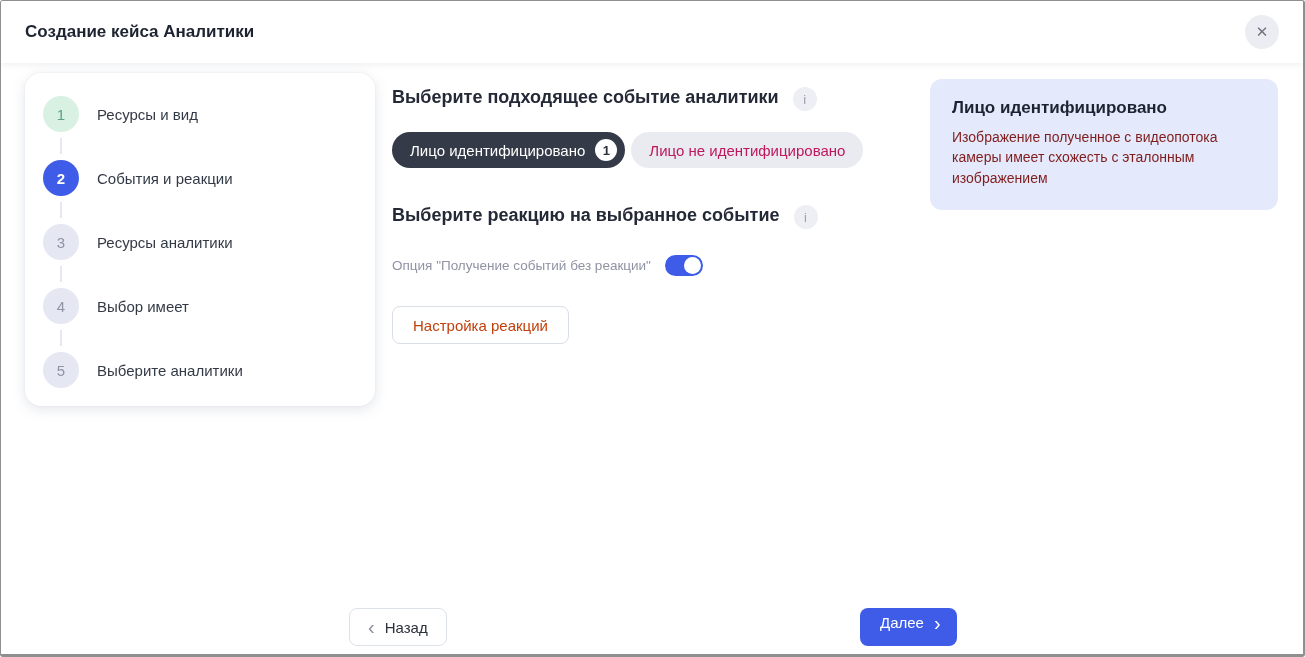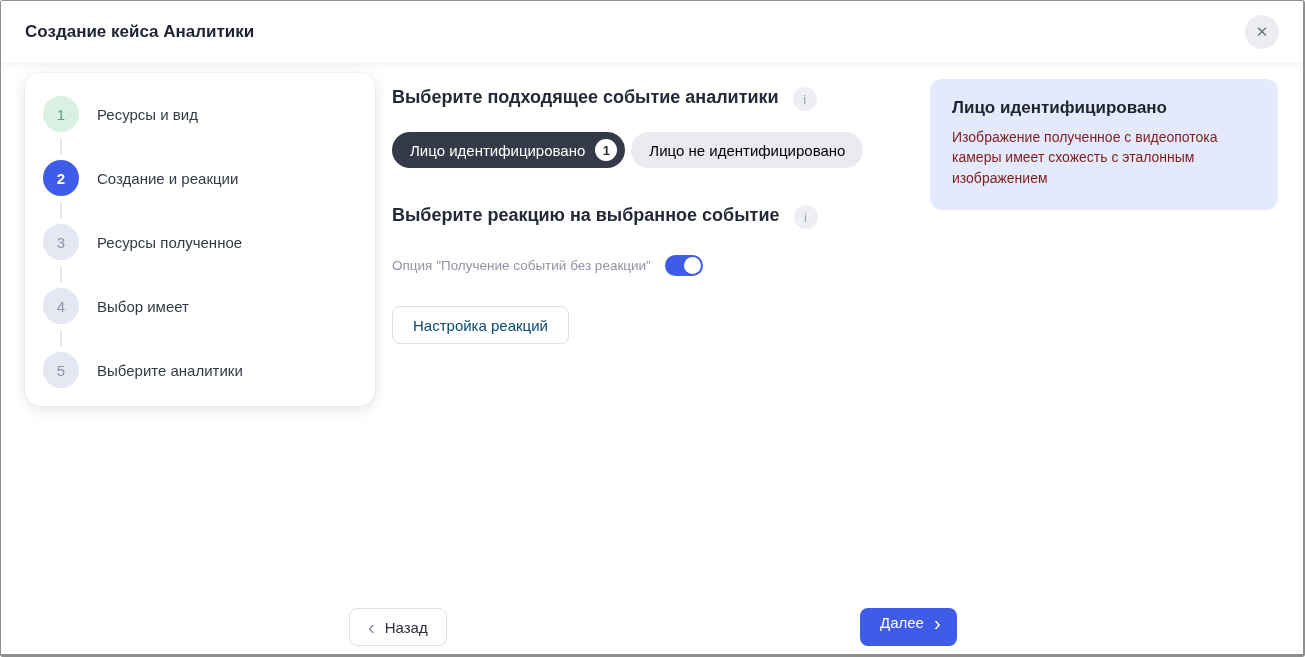--- a/index.html
+++ b/index.html
@@ -50,40 +50,40 @@
     width:24px; height:24px; border-radius:50%; background:#edeff4; color:#9aa0ad;
     font-size:13px; display:inline-flex; align-items:center; justify-content:center;
     cursor:pointer; flex:none;
   }
   .chips-row { display:flex; gap:6px; margin-top:21px; }
   .chip {
     height:36px; border-radius:18px; display:inline-flex; align-items:center;
     padding:0 18px; font-size:15px; cursor:pointer; white-space:nowrap;
   }
   .chip-selected { background:#343a47; color:#fff; padding-right:8px; }
-  .chip-plain { background:#e9ebf1; color:#000000; }
+  .chip-plain { background:#e9ebf1; color:#be185d; }
   .chip-badge {
     width:22px; height:22px; border-radius:50%; background:#fff; color:#2b3039;
     font-size:13px; font-weight:600; display:flex; align-items:center;
     justify-content:center; margin-left:10px;
   }
   .head-2 { margin-top:37px; }
   .toggle-row { display:flex; align-items:center; gap:14px; margin-top:25px; height:22px; }
   .toggle-label { font-size:13.5px; color:#8f93a3; }
   .toggle {
     width:38px; height:21px; border-radius:11px; background:#3e5ce8; position:relative;
     cursor:pointer; flex:none;
   }
   .toggle-knob {
     position:absolute; width:17px; height:17px; border-radius:50%; background:#fff;
     right:2px; top:2px;
   }
   .btn-outline {
     margin-top:30px; height:38px; padding:0 20px; border:1px solid #d9dde6;
-    border-radius:8px; background:#fff; font-size:15px; color:#0c4a6e;
+    border-radius:8px; background:#fff; font-size:15px; color:#c2410c;
     display:inline-flex; align-items:center; cursor:pointer;
     font-family:"Liberation Sans", sans-serif;
   }
 
   
   .info-card {
     position:absolute; right:25px; top:78px; width:348px;
     background:#e4e9fb; border-radius:12px; padding:19px 22px 22px 22px;
   }
   .info-card-title { font-size:17px; font-weight:700; color:#1d2330; margin-bottom:9px; }
@@ -117,25 +117,25 @@
     </div>
   </div>
 
   <div class="stepper-card">
     <div class="step step-done">
       <div class="step-circle">1</div>
       <div class="step-label">Ресурсы и вид</div>
     </div>
     <div class="step step-active">
       <div class="step-circle">2</div>
-      <div class="step-label">Создание и реакции</div>
+      <div class="step-label">События и реакции</div>
     </div>
     <div class="step step-pending">
       <div class="step-circle">3</div>
-      <div class="step-label">Ресурсы полученное</div>
+      <div class="step-label">Ресурсы аналитики</div>
     </div>
     <div class="step step-pending">
       <div class="step-circle">4</div>
       <div class="step-label">Выбор имеет</div>
     </div>
     <div class="step step-pending">
       <div class="step-circle">5</div>
       <div class="step-label">Выберите аналитики</div>
     </div>
   </div>

